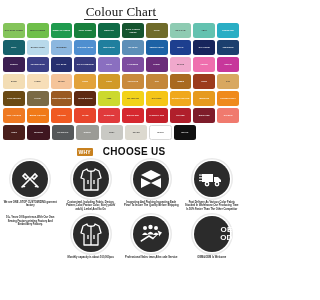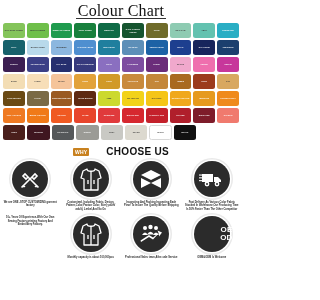--- a/index.html
+++ b/index.html
@@ -7,21 +7,21 @@
     width:242px;height:300px;overflow:hidden;background:#ffffff;
     font-family:"Liberation Sans",sans-serif;
   }
   .page{position:relative;width:242px;height:300px;}
 
   
   .title-wrap{text-align:center;padding-top:2px;}
   .title{
     display:inline-block;
     font-family:"Liberation Serif",serif;
-    font-size:16px;font-weight:400;color:#111;
+    font-size:13px;font-weight:400;color:#111;
     letter-spacing:.2px;
     border-bottom:1px solid #333;
     padding:0 2px 1px 2px;
     line-height:12px;
   }
 
   
   .grid{
     margin:3px 3px 0 3px;
     display:flex;flex-direction:column;gap:2px;
@@ -48,21 +48,21 @@
     margin-top:7px;text-align:center;
     display:flex;align-items:center;justify-content:center;gap:0px;
   }
   .why .why-pre{
     background:#c8811f;color:#fff;font-size:5px;font-weight:700;
     padding:1px 2px;line-height:6px;letter-spacing:.2px;
     border-radius:1px;
   }
   .why .why-main{
     font-size:10px;font-weight:700;color:#111;letter-spacing:.3px;
-    line-height:10px;padding-left:17px;
+    line-height:10px;padding-left:10px;
   }
 
   .features{margin-top:4px;}
   .frow{display:flex;}
   .fcell{
     width:60.5px;box-sizing:border-box;
     display:flex;flex-direction:column;align-items:center;
     padding:0 2px;
   }
   .badge{

